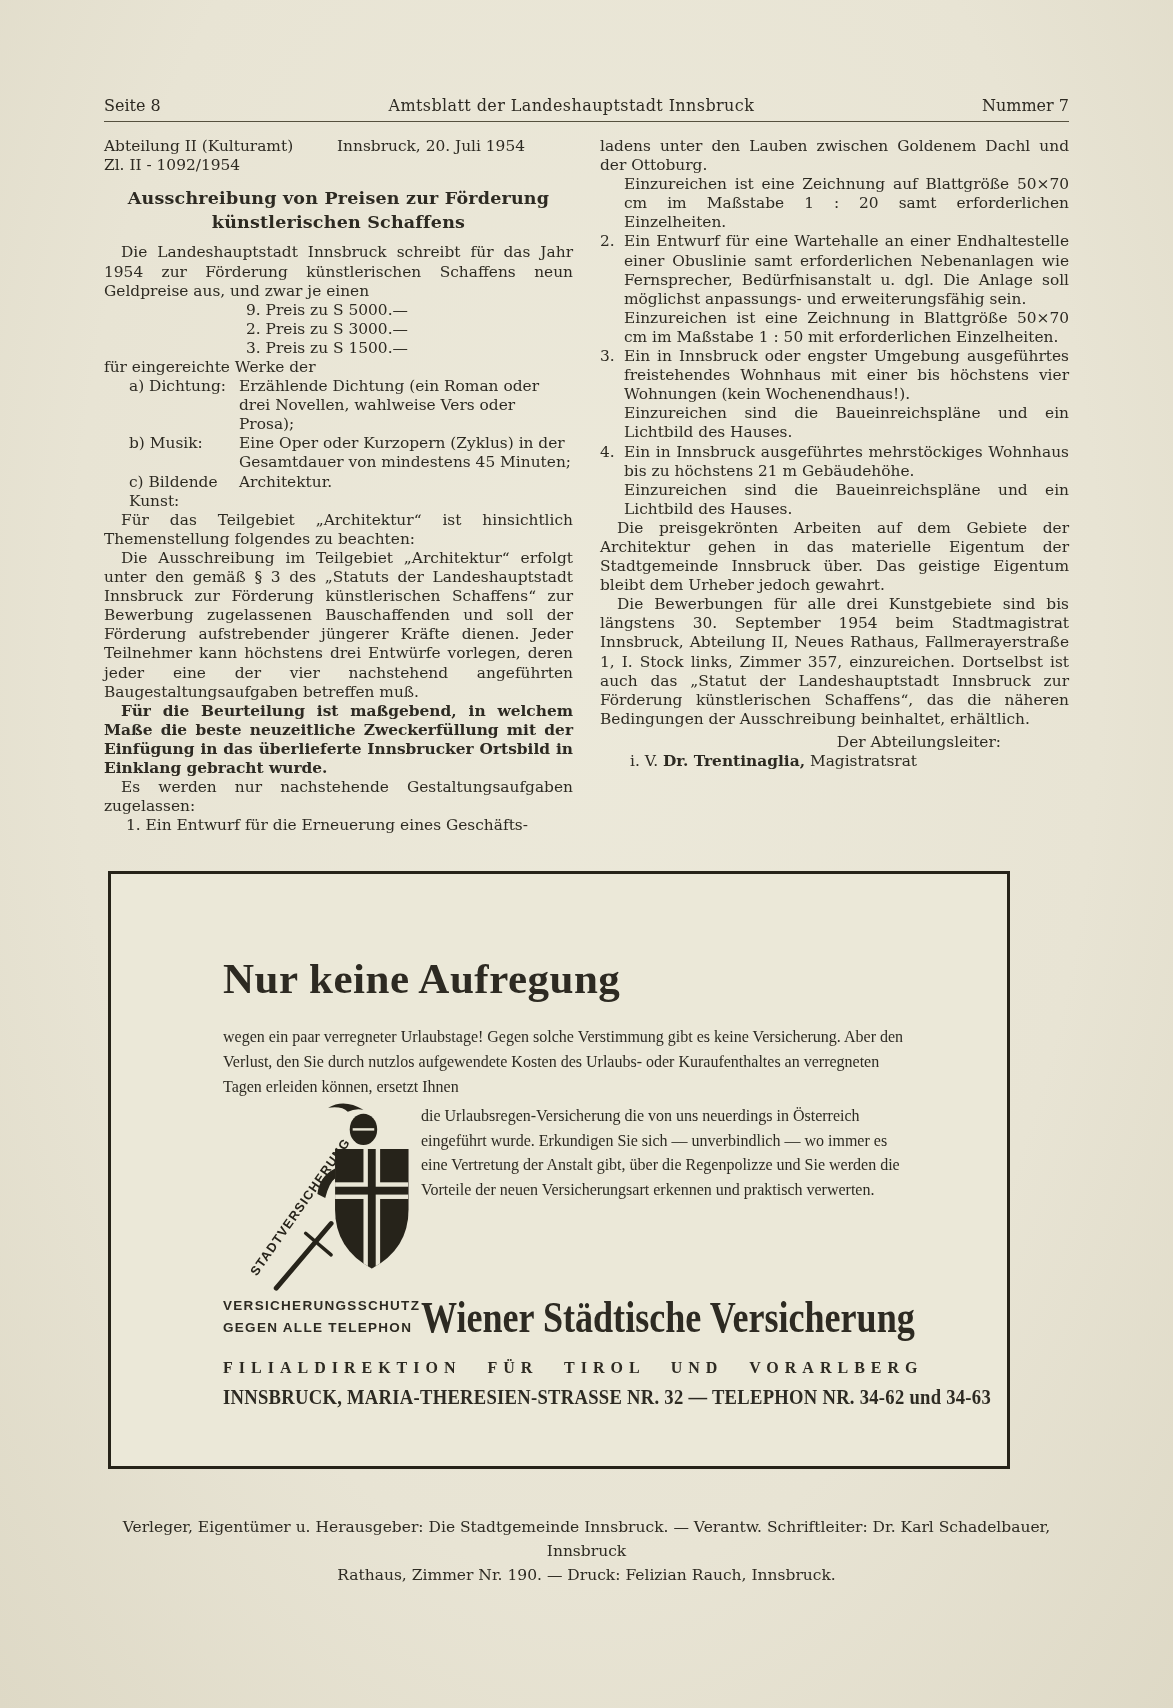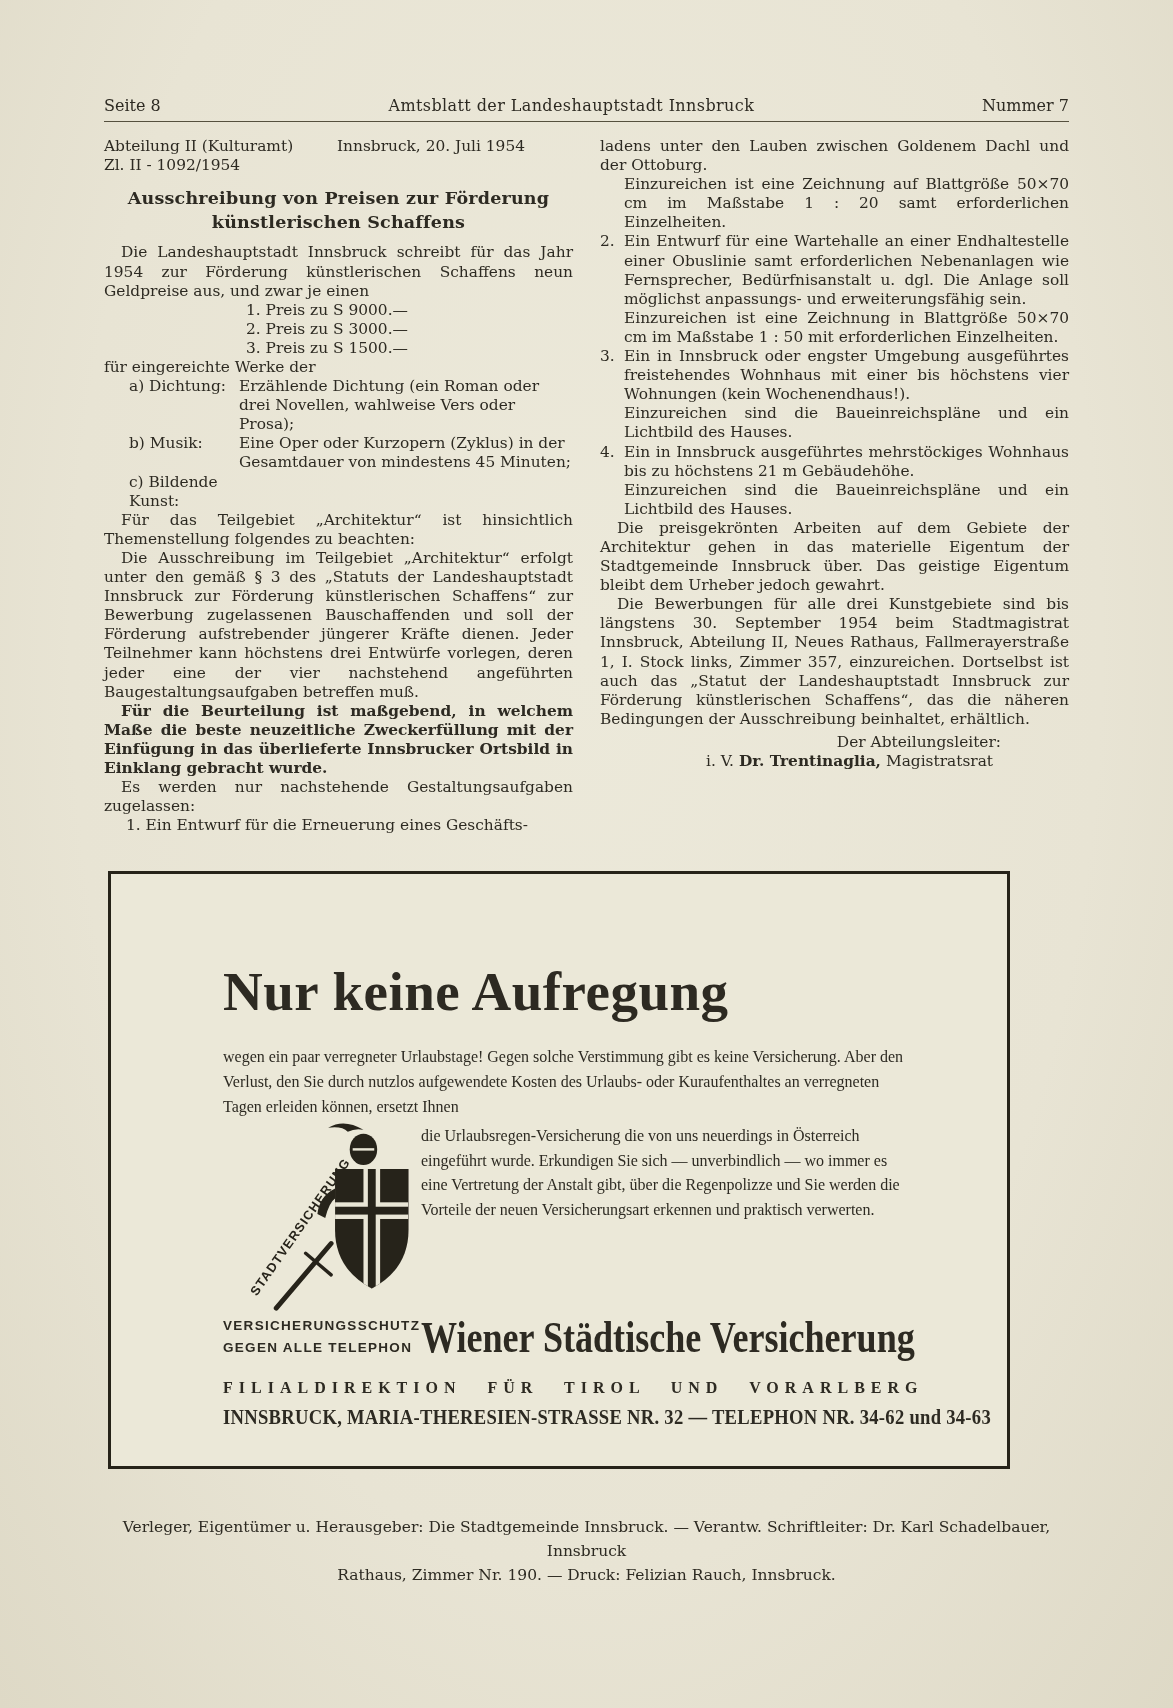--- a/index.html
+++ b/index.html
@@ -51,34 +51,34 @@
 
   .bold-para { font-weight: 700; }
 
   .task-start { padding-left: 22px; }
   .task { display: flex; }
   .task-num { flex: 0 0 24px; }
   .task-body { flex: 1; text-align: justify; }
   .submit { padding-left: 24px; }
 
   .signoff-role { text-align: right; padding-right: 68px; margin-top: 4px; }
-  .signoff-name { text-align: center; padding-left: 30px; }
+  .signoff-name { padding-left: 30px; }
 
   
   .ad-box {
     margin: 36px 0 0 4px;
     width: 902px; height: 598px;
     border: 3px solid #262319;
     background: #ebe8d8;
     padding: 78px 100px 0 112px;
   }
   .ad-headline {
     font-family: "Liberation Serif", serif;
-    font-size: 55px; font-weight: 700; letter-spacing: 0.5px;
-    margin: 8px 0 22px;
+    font-size: 43px; font-weight: 700; letter-spacing: 0.5px;
+    margin: 2px 0 22px;
   }
   .ad-lead, .ad-wrap {
     font-family: "Liberation Serif", serif;
     font-size: 16px; line-height: 1.55; margin: 0;
   }
   .ad-mid { display: flex; margin-top: 4px; min-height: 188px; }
   .ad-knight { flex: 0 0 198px; position: relative; }
   .knight-svg { position: absolute; left: 24px; top: -4px; }
   .ad-wrap { flex: 1; }
 
@@ -134,37 +134,38 @@
       </div>
 
       <h1 class="notice-title">
         <span>Ausschreibung von Preisen zur Förderung</span><br>
         <span>künstlerischen Schaffens</span>
       </h1>
 
       <p class="indent">Die Landeshauptstadt Innsbruck schreibt für das Jahr 1954 zur Förderung künstlerischen Schaffens neun Geldpreise aus, und zwar je einen</p>
 
       <div class="prizes">
-        <p>1. Preis zu S 9000.—</p>
+        <p>9. Preis zu S 5000.—</p>
         <p>2. Preis zu S 3000.—</p>
         <p>3. Preis zu S 1500.—</p>
       </div>
 
       <p>für eingereichte Werke der</p>
 
       <div class="cat">
         <span class="cat-label">a) Dichtung:</span>
         <span class="cat-text">Erzählende Dichtung (ein Roman oder drei Novellen, wahlweise Vers oder Prosa);</span>
       </div>
       <div class="cat">
         <span class="cat-label">b) Musik:</span>
         <span class="cat-text">Eine Oper oder Kurzopern (Zyklus) in der Gesamtdauer von mindestens 45 Minuten;</span>
       </div>
       <div class="cat">
         <span class="cat-label">c) Bildende Kunst:</span>
+        <span class="cat-text">Architektur.</span>
       </div>
 
       <p class="indent">Für das Teilgebiet „Architektur“ ist hinsichtlich Themenstellung folgendes zu beachten:</p>
       <p class="indent">Die Ausschreibung im Teilgebiet „Architektur“ erfolgt unter den gemäß § 3 des „Statuts der Landeshauptstadt Innsbruck zur Förderung künstlerischen Schaffens“ zur Bewerbung zugelassenen Bauschaffenden und soll der Förderung aufstrebender jüngerer Kräfte dienen. Jeder Teilnehmer kann höchstens drei Entwürfe vorlegen, deren jeder eine der vier nachstehend angeführten Baugestaltungsaufgaben betreffen muß.</p>
       <p class="indent bold-para">Für die Beurteilung ist maßgebend, in welchem Maße die beste neuzeitliche Zweckerfüllung mit der Einfügung in das überlieferte Innsbrucker Ortsbild in Einklang gebracht wurde.</p>
       <p class="indent">Es werden nur nachstehende Gestaltungsaufgaben zugelassen:</p>
 
       <p class="task-start"><span>1.</span> <span>Ein Entwurf für die Erneuerung eines Geschäfts-</span></p>
     </div>
 

